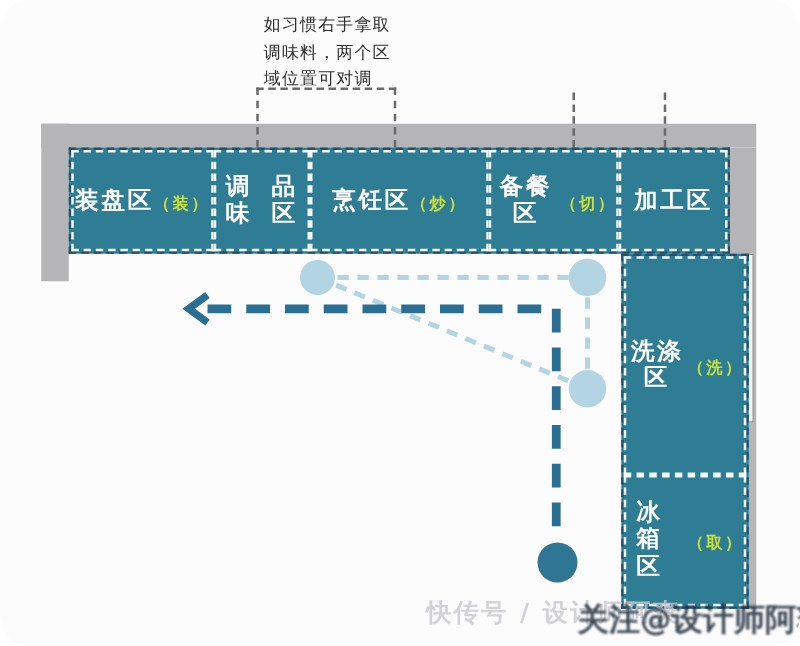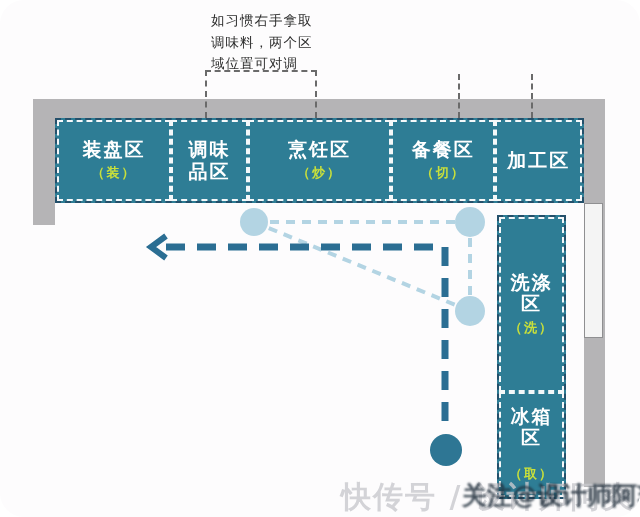--- a/index.html
+++ b/index.html
@@ -25,36 +25,36 @@
   .bracket-left{position:absolute;left:205px;top:70px;width:112px;height:48px;
     border:2px dashed #6a6a6a;border-bottom:none;box-sizing:border-box;z-index:3;}
   .tick{position:absolute;top:74px;height:44px;width:0;
     border-left:2px dashed #6a6a6a;z-index:3;}
   .tick-a{left:458px;}
   .tick-b{left:531px;}
   
   .zone-row{position:absolute;display:flex;z-index:4;
     border:2px dashed #24506b;box-sizing:border-box;background:#2e7d95;}
   .row-top{left:55px;top:118px;width:529px;height:85px;flex-direction:row;}
-  .col-right{left:497px;top:215px;width:69px;height:284px;flex-direction:column;}
+  .col-right{left:497px;top:203px;width:102px;height:284px;flex-direction:column;}
   .zone{position:relative;background:#2e7d95;border:2px dashed rgba(255,255,255,.95);
-    box-sizing:border-box;display:flex;flex-direction:column;align-items:center;
+    box-sizing:border-box;display:flex;flex-direction:row;align-items:center;
     justify-content:center;}
   .zname{color:#ffffff;font-size:19px;font-weight:bold;letter-spacing:2px;
     text-align:center;line-height:1.15;}
   .zsub{color:#c9e03a;font-size:13px;font-weight:bold;letter-spacing:2px;margin-top:4px;}
   .z1{flex:113 0 0;} .z2{flex:75 0 0;} .z3{flex:143 0 0;align-items:center;} .z4{flex:103 0 0;} .z5{flex:85 0 0;}
   .r1{flex:135 0 0;} .r2{flex:69 0 0;} .r3{flex:80 0 0;gap:12px;}
   
   .flow-label{position:absolute;left:66px;top:224px;font-size:33px;font-weight:bold;
     color:#161616;letter-spacing:3px;z-index:6;}
   .flow-svg{position:absolute;left:0;top:0;z-index:5;pointer-events:none;}
   
   .wm{position:absolute;font-weight:bold;white-space:nowrap;z-index:7;}
-  .wm-light{left:341px;top:477px;font-size:30px;color:#c9c9ce;opacity:.8;
+  .wm-light{left:341px;top:477px;font-size:20px;color:#c9c9ce;opacity:.8;
     letter-spacing:2px;filter:blur(.6px);text-align:center;}
   .wm-dark{left:462px;top:479px;font-size:25px;color:rgba(33,47,60,.85);
     letter-spacing:0;filter:blur(1px);}
 </style>
 </head>
 <body>
 
 <div class="stage">
 
   <div class="wall wall-top"></div>

